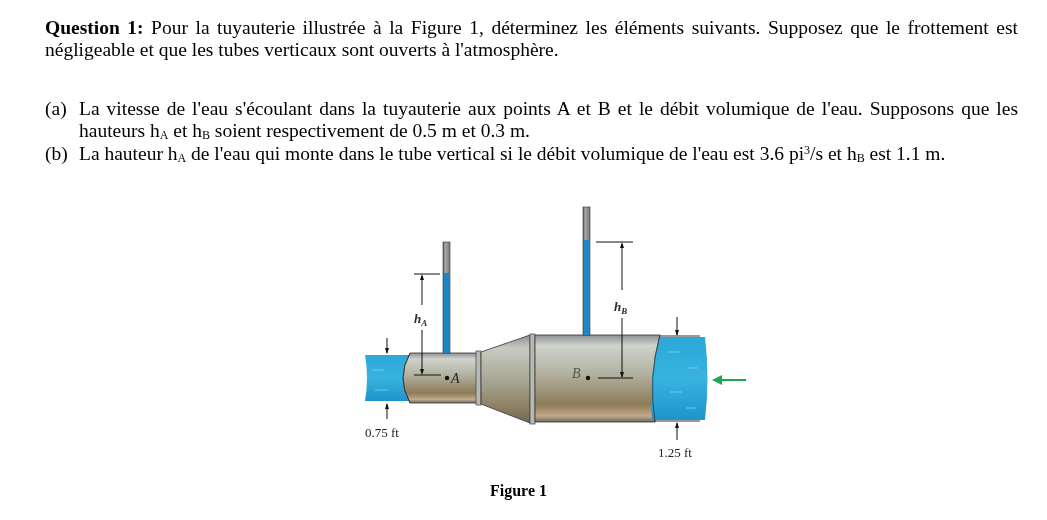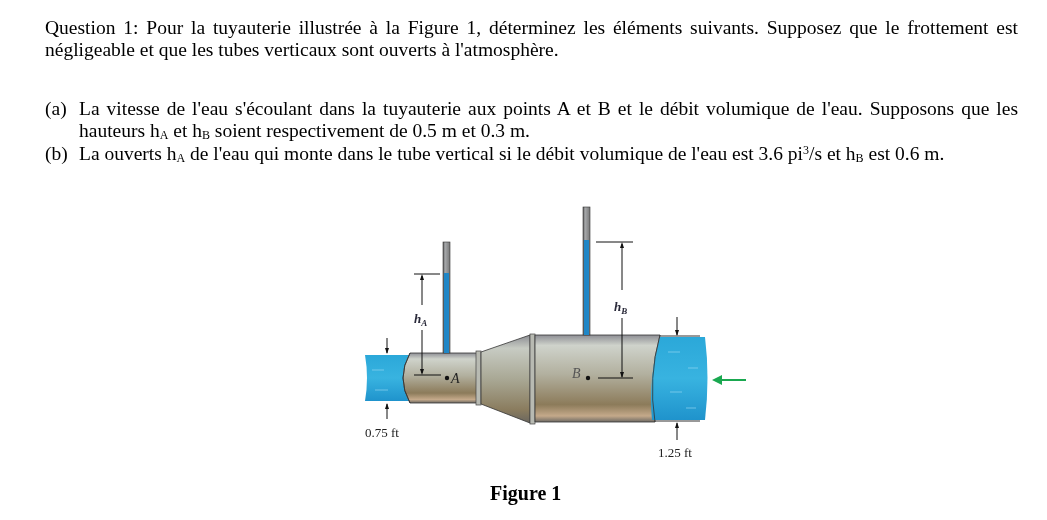--- a/index.html
+++ b/index.html
@@ -1,44 +1,44 @@
 <!DOCTYPE html>
 <html><head>
 <meta charset="utf-8">
 <style>
   html, body { margin:0; padding:0; background:#ffffff; }
   body { width:1047px; height:520px; position:relative; overflow:hidden;
          font-family:"Liberation Serif", "DejaVu Serif", serif; color:#000; }
   .para { position:absolute; left:45px; width:973px; font-size:19.5px; line-height:22px; text-align:justify; }
   .q-head { top:17px; }
-  .q-head b { font-weight:normal; }
+  .q-head b { font-weight:bold; }
   .item { position:absolute; left:45px; width:973px; font-size:19.5px; line-height:22px; }
   .item .lbl { position:absolute; left:0; top:0; }
   .item .txt { display:block; padding-left:34px; text-align:justify; }
   .item-a { top:98px; }
   .item-b { top:143px; }
   sub.s { font-size:12px; vertical-align:-2px; line-height:0; }
   sup.s { font-size:12px; vertical-align:6px; line-height:0; }
   .fig { position:absolute; left:0; top:0; width:1047px; height:520px; }
-  .fig-caption { position:absolute; left:490px; top:482px; font-weight:bold; font-size:20px; }
+  .fig-caption { position:absolute; left:490px; top:482px; font-weight:bold; font-size:16px; }
   .lbl-svg { font-family:"Liberation Serif", serif; }
 </style>
 </head>
 <body>
 
 <div class="para q-head"><b>Question 1:</b><span> Pour la tuyauterie illustrée à la Figure 1, déterminez les éléments suivants. Supposez que le frottement est négligeable et que les tubes verticaux sont ouverts à l'atmosphère.</span></div>
 
 <div class="item item-a">
   <span class="lbl">(a)</span>
   <span class="txt"><span>La vitesse de l'eau s'écoulant dans la tuyauterie aux points A et B et le débit volumique de l'eau. Supposons que les hauteurs h</span><sub class="s">A</sub><span> et h</span><sub class="s">B</sub><span> soient respectivement de 0.5 m et 0.3 m.</span></span>
 </div>
 
 <div class="item item-b">
   <span class="lbl">(b)</span>
-  <span class="txt"><span>La ouverts h</span><sub class="s">A</sub><span> de l'eau qui monte dans le tube vertical si le débit volumique de l'eau est 3.6 pi</span><sup class="s">3</sup><span>/s et h</span><sub class="s">B</sub><span> est 0.6 m.</span></span>
+  <span class="txt"><span>La hauteur h</span><sub class="s">A</sub><span> de l'eau qui monte dans le tube vertical si le débit volumique de l'eau est 3.6 pi</span><sup class="s">3</sup><span>/s et h</span><sub class="s">B</sub><span> est 1.1 m.</span></span>
 </div>
 
 <svg class="fig" viewBox="0 0 1047 520" width="1047" height="520" xmlns="http://www.w3.org/2000/svg">
   <defs>
     <linearGradient id="pipeGrad" x1="0" y1="0" x2="0" y2="1">
       <stop offset="0" stop-color="#8e8f95"></stop>
       <stop offset="0.12" stop-color="#cfd3cb"></stop>
       <stop offset="0.45" stop-color="#b2b09f"></stop>
       <stop offset="0.8" stop-color="#8c7b5a"></stop>
       <stop offset="0.93" stop-color="#c4a98a"></stop>

